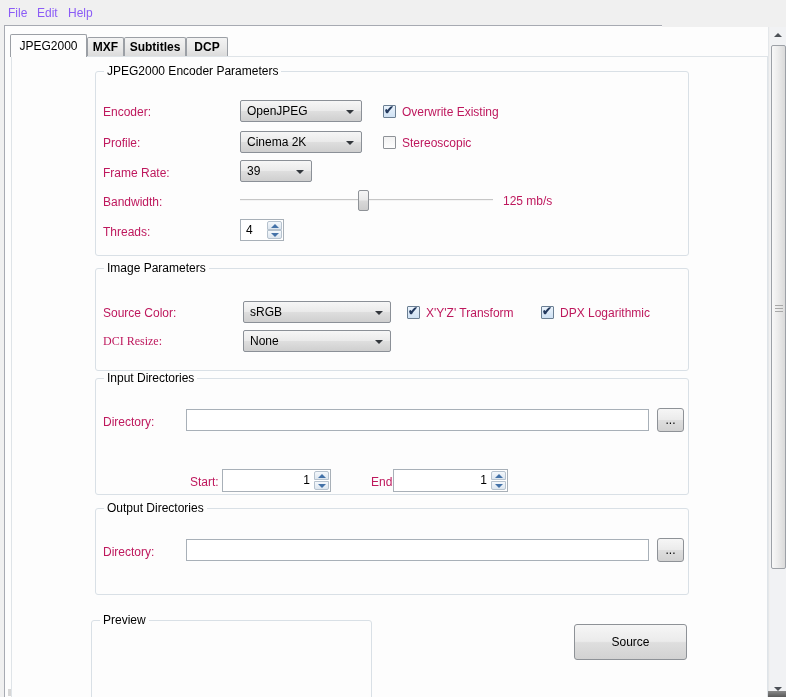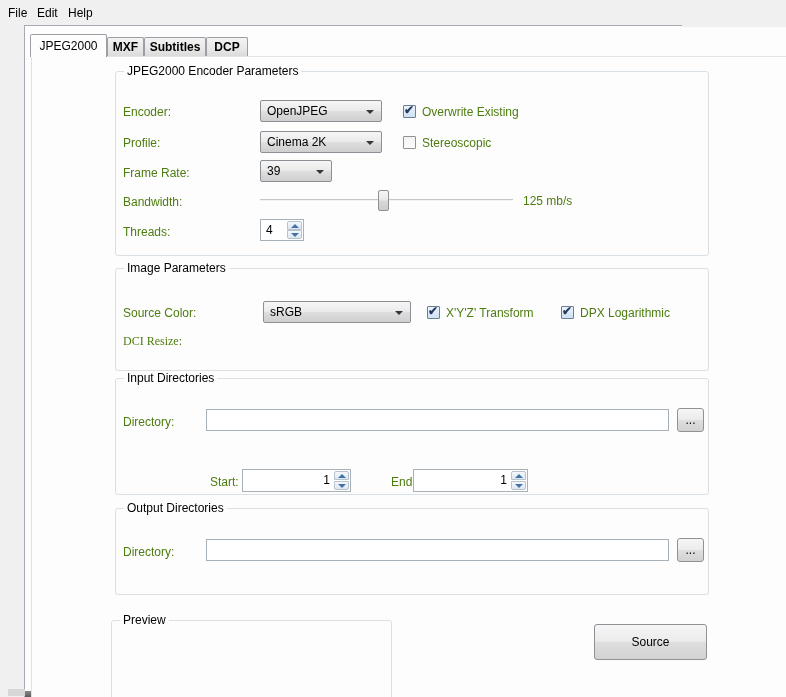--- a/index.html
+++ b/index.html
@@ -5,46 +5,46 @@
   * { margin:0; padding:0; box-sizing:border-box; }
   html,body { background:#e9e9e9; }
   body { font-family:"Liberation Sans", sans-serif; }
   .window {
     position:relative; width:786px; height:697px; overflow:hidden;
     background:#f0f0f0; font-size:12px; color:#000;
   }
 
   
   .menubar { position:absolute; left:0; top:0; width:786px; height:25px; background:#f0f0f0; }
-  .menu-item { position:absolute; top:4px; color:#000000; font-size:12px; padding:2px 6px; cursor:default; }
+  .menu-item { position:absolute; top:4px; color:#8b5cf6; font-size:12px; padding:2px 6px; cursor:default; }
 
   
   .scrollarea { position:absolute; left:4px; top:25px; width:658px; height:672px;
-    border-top:1px solid #a7aab2; border-left:1px solid #a7aab2; background:#fdfdfd;margin-left:20px; }
+    border-top:1px solid #a7aab2; border-left:1px solid #a7aab2; background:#fdfdfd; }
   .viewport { position:absolute; left:0; top:1px; width:764px; height:670px; background:#fdfdfd;
     border-right:1px solid #e4e7ea; }
 
   
   .tab { position:absolute; font-size:12px; text-align:center; cursor:default; }
   .tab-active { top:7px; height:23px; line-height:22px; background:#fdfdfd;
     border:1px solid #9b9fa5; border-bottom:none; border-radius:2px 2px 0 0; z-index:5; }
   .tab-idle { top:10px; height:20px; line-height:19px;
     background:linear-gradient(#f3f3f3,#e8e8e8 55%,#d9d9d9);
     border:1px solid #9b9fa5; border-bottom:none; border-radius:2px 2px 0 0; z-index:1;font-weight:bold; }
 
   
   .tabpane { position:absolute; left:6px; top:29px; width:757px; height:645px;
     background:#fdfdfd; border:1px solid #dfe4e8; overflow:hidden; z-index:2; }
 
   
   .groupbox { position:absolute; border:1px solid #d9e0e6; border-radius:3px; }
   .group-title { position:absolute; top:-8px; left:8px; background:#fdfdfd; padding:0 3px;
     font-size:12px; color:#000; white-space:nowrap; }
 
-  .lbl { position:absolute; font-size:12px; color:#4d7c0f; white-space:nowrap; }
+  .lbl { position:absolute; font-size:12px; color:#be185d; white-space:nowrap; }
 
   
   .combo { position:absolute; height:22px; border:1px solid #8b9097; border-radius:2px;
     background:linear-gradient(#f6f6f6,#eaeaea 48%,#dedede 52%,#cfcfcf); cursor:default; }
   .combo-text { position:absolute; left:6px; top:3px; font-size:12px; color:#000; white-space:nowrap; }
   .combo-arrow { position:absolute; right:7px; top:9px; width:0; height:0;
     border-left:4px solid transparent; border-right:4px solid transparent; border-top:4px solid #33373c; }
 
   
   .checkbox { position:absolute; width:13px; height:13px; border:1px solid #8e9297; border-radius:1px;
@@ -182,20 +182,24 @@
           <div class="checkbox checked" style="left:311px; top:37px;">
             <span class="check-icon">✔</span>
           </div>
           <span class="lbl" style="left:330px; top:37px;">X'Y'Z' Transform</span>
           <div class="checkbox checked" style="left:445px; top:37px;">
             <span class="check-icon">✔</span>
           </div>
           <span class="lbl" style="left:464px; top:37px;">DPX Logarithmic</span>
 
           <span class="lbl" style="left:7px; top:65px;font-family:Liberation Serif, serif;">DCI Resize:</span>
+          <div class="combo" style="left:147px; top:61px; width:148px;">
+            <span class="combo-text">None</span>
+            <span class="combo-arrow"></span>
+          </div>
         </div>
 
         <div class="groupbox" style="left:83px; top:321px; width:594px; height:117px;padding-left:20px;">
           <span class="group-title">Input Directories</span>
 
           <span class="lbl" style="left:7px; top:36px;">Directory:</span>
           <input class="field" style="left: 90px; top: 30px; width: 463px;" value="">
           <button class="btn" style="left:561px; top:29px; width:27px; height:24px;">...</button>
 
           <span class="lbl" style="left:94px; top:96px;">Start:</span>

